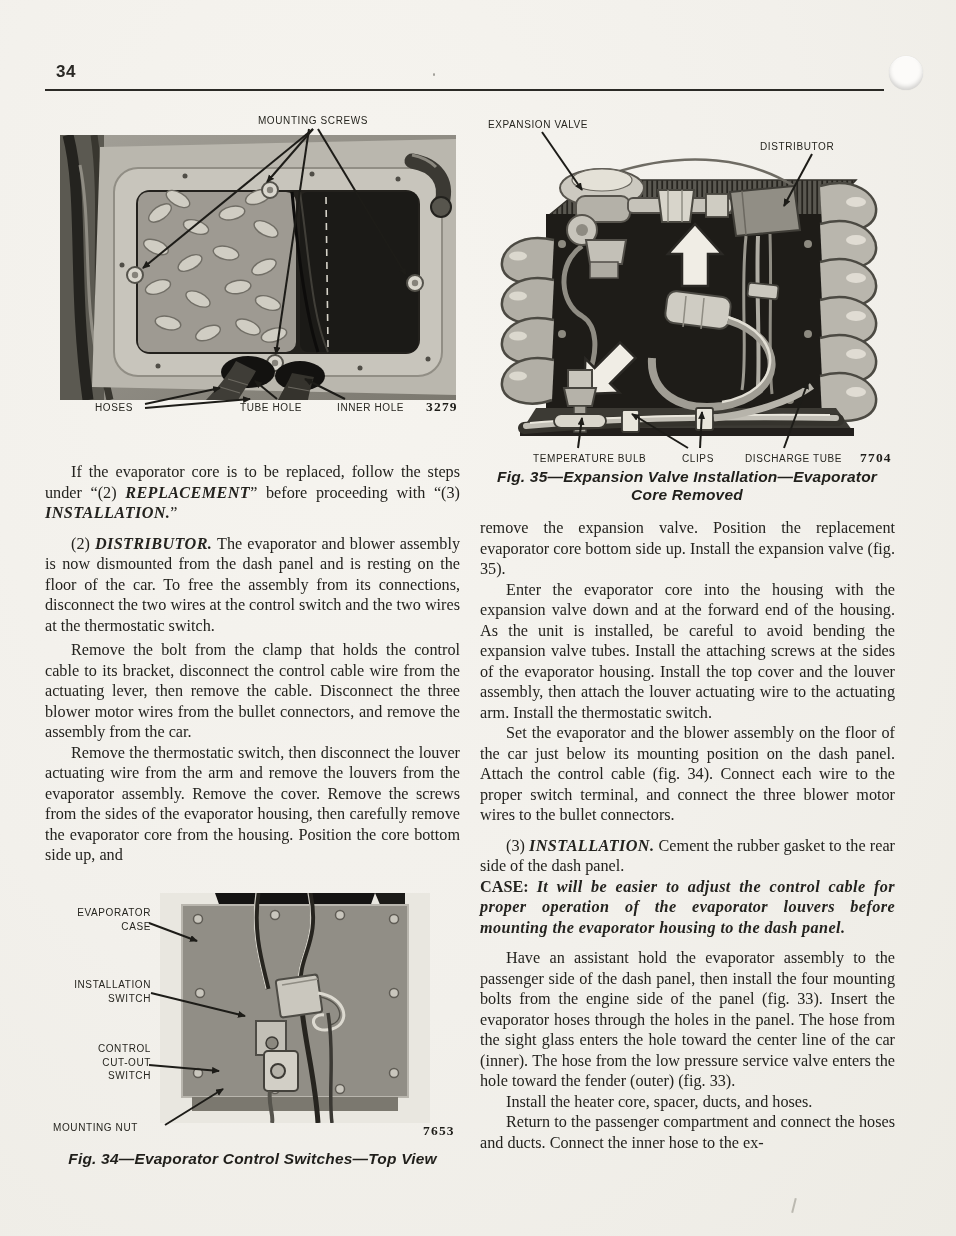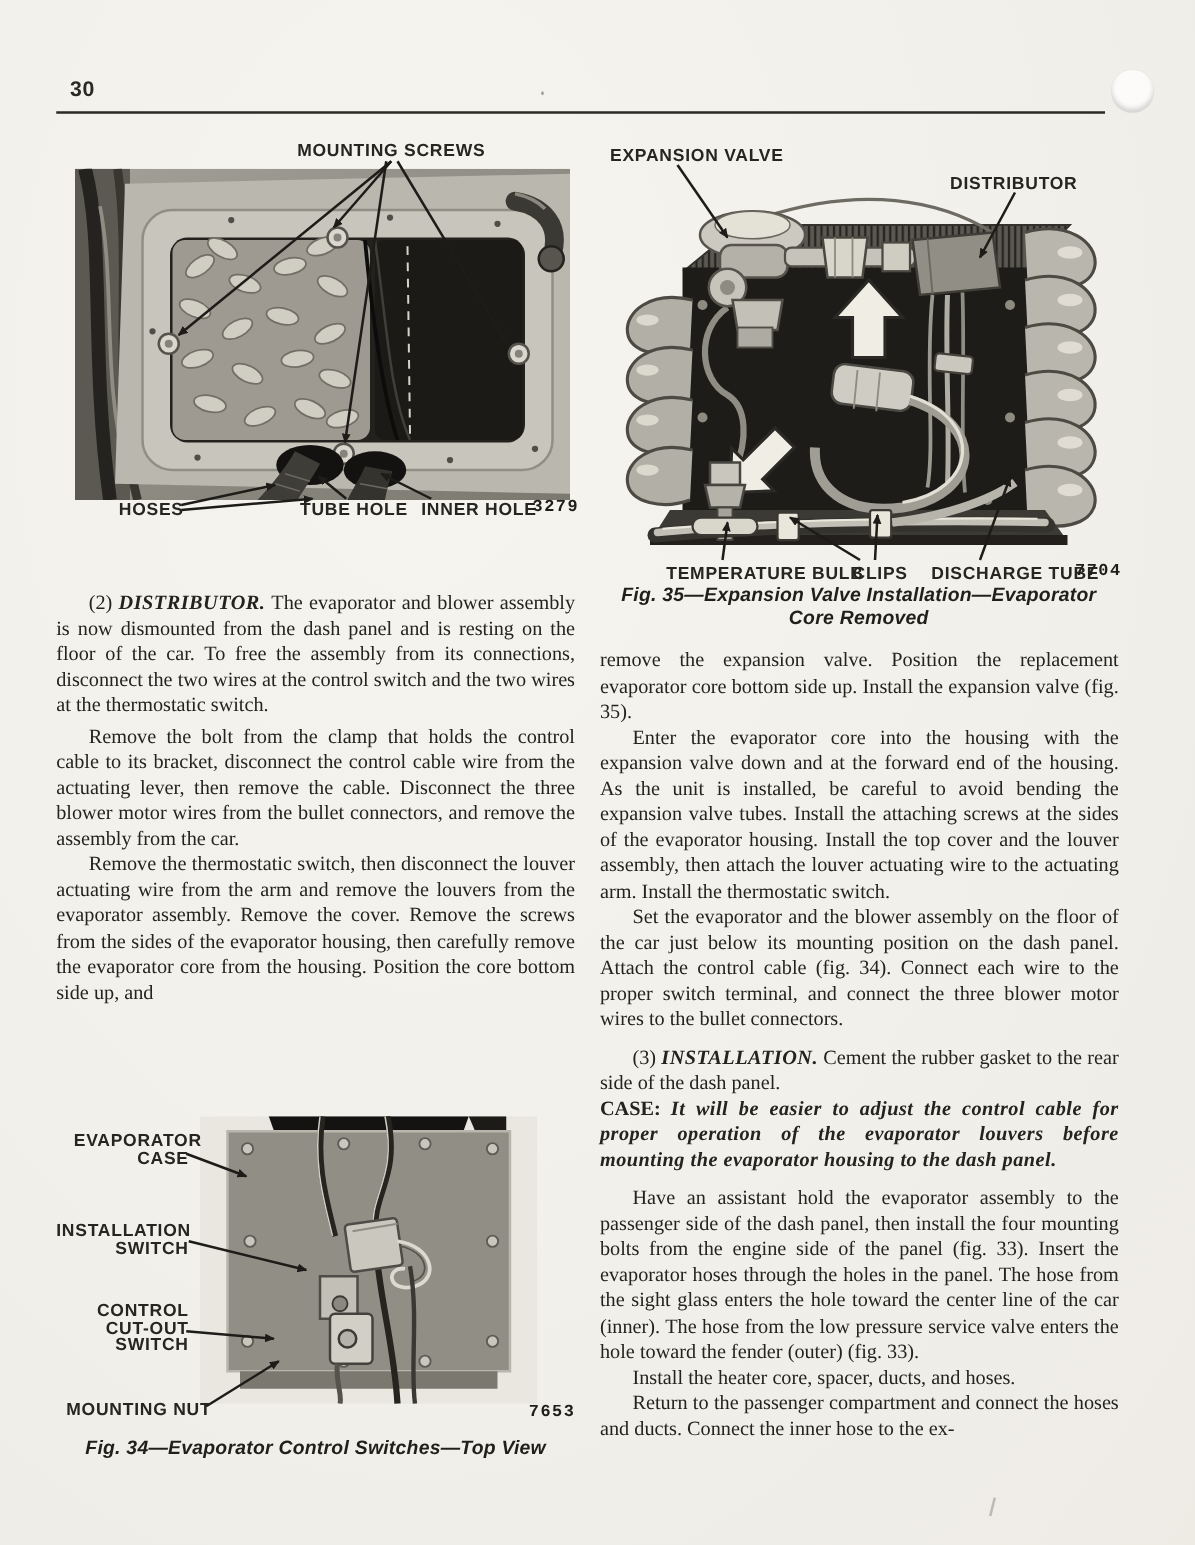--- a/index.html
+++ b/index.html
@@ -11,45 +11,45 @@
   .pagenum{left:56px;top:63px;font:700 17px/1 "Liberation Sans", sans-serif;letter-spacing:.5px;color:#2a2925;}
   .chapter{left:98px;top:63px;width:700px;text-align:center;font:700 17px/1 "Liberation Sans", sans-serif;letter-spacing:.3px;color:#2a2925;}
   .rule{left:45px;top:89px;width:839px;height:2px;background:#2b2a26;}
   .punch{left:889px;top:56px;width:34px;height:34px;border-radius:50%;background:#fcfbf9;
          box-shadow:inset 0 -3px 4px rgba(0,0,0,.16), inset 0 1px 1px rgba(255,255,255,.9), 0 0 1px rgba(0,0,0,.15);}
   .speck{background:#55534c;border-radius:50%;}
   
   .figblock{position:absolute;}
   .photo{position:absolute;display:block;}
   .overlay{position:absolute;left:0;top:0;pointer-events:none;}
-  .flabel{position:absolute;font-family:"Liberation Sans", sans-serif;font-weight:700;font-size:14px;
+  .flabel{position:absolute;font-family:"Liberation Sans", sans-serif;font-weight:400;font-size:10px;
           line-height:13.5px;letter-spacing:.6px;color:#26251f;white-space:nowrap;}
   .flabel.wrap{white-space:normal;}
   .flabel.right{text-align:right;}
   .flabel.center{text-align:center;}
-  .fnum{position:absolute;font-family:Liberation Mono, monospace;font-weight:700;font-size:13.5px;
+  .fnum{position:absolute;font-family:Liberation Serif, serif;font-weight:700;font-size:13.5px;
         letter-spacing:1.2px;color:#1e1d19;}
   .fcap{position:absolute;font-family:"Liberation Sans", sans-serif;font-weight:700;font-style:italic;
         font-size:15.5px;line-height:18px;text-align:center;color:#201f1b;letter-spacing:.2px;}
   .fcap .inner{max-width:392px;margin:0 auto;}
   
   .bodytext{position:absolute;width:415px;font-size:16.2px;line-height:20.5px;text-align:justify;color:#24231f;}
   .bodytext p{margin:0;text-indent:26px;}
   .bodytext p.noindent{text-indent:0;}
   .bodytext p.gap{margin-top:10px;}
   .bodytext p.gap-sm{margin-top:4px;}
   .bi{font-weight:700;font-style:italic;letter-spacing:.4px;}
   .b{font-weight:700;}
 </style>
 </head>
 <body>
 
 <div class="page">
 
-  <div class="abs pagenum">30</div>
+  <div class="abs pagenum">34</div>
   <div class="abs rule"></div>
   <div class="abs punch"></div>
   <div class="abs speck" style="left:433px;top:73px;width:2px;height:3px;opacity:.55"></div>
   <div class="abs" style="left:793px;top:1198px;width:2px;height:15px;background:#9a978e;transform:rotate(14deg);opacity:.6"></div>
 
   <div class="figblock" style="left:45px;top:112px;width:415px;height:306px">
     <svg class="photo" style="left:15px;top:23px" width="396" height="265" viewBox="0 0 396 265">
       <defs>
         <linearGradient id="g33" x1="0" y1="0" x2="1" y2="1">
           <stop offset="0" stop-color="#a3a098"></stop>
@@ -141,20 +141,21 @@
     </svg>
 
     <div class="flabel center" style="left:163px;top:2px;width:210px">MOUNTING SCREWS</div>
     <div class="flabel" style="left:50px;top:289px">HOSES</div>
     <div class="flabel" style="left:195px;top:289px">TUBE HOLE</div>
     <div class="flabel" style="left:292px;top:289px">INNER HOLE</div>
     <div class="fnum" style="left:381px;top:287px">3279</div>
   </div>
 
   <div class="bodytext" style="left:45px;top:462px">
+      <p><span>If the evaporator core is to be replaced, follow the steps under “(2) </span><span class="bi">REPLACEMENT</span><span>” before proceeding with “(3) </span><span class="bi">INSTALLATION.</span><span>”</span></p>
       <p class="gap"><span>(2) </span><span class="bi">DISTRIBUTOR.</span><span> The evaporator and blower assembly is now dismounted from the dash panel and is resting on the floor of the car. To free the assembly from its connections, disconnect the two wires at the control switch and the two wires at the thermostatic switch.</span></p>
       <p class="gap-sm"><span>Remove the bolt from the clamp that holds the control cable to its bracket, disconnect the control cable wire from the actuating lever, then remove the cable. Disconnect the three blower motor wires from the bullet connectors, and remove the assembly from the car.</span></p>
       <p><span>Remove the thermostatic switch, then disconnect the louver actuating wire from the arm and remove the louvers from the evaporator assembly. Remove the cover. Remove the screws from the sides of the evaporator housing, then carefully remove the evaporator core from the housing. Position the core bottom side up, and</span></p>
     </div>
 
   <div class="figblock" style="left:45px;top:891px;width:415px;height:256px">
     <svg class="photo" style="left:115px;top:2px" width="270" height="230" viewBox="0 0 270 230">
       <rect width="270" height="230" fill="#e9e7e0"></rect>
       <polygon points="55,0 215,0 210,14 60,14" fill="#141312"></polygon>
       <polygon points="215,0 245,0 245,60 228,30" fill="#1c1b18"></polygon>

